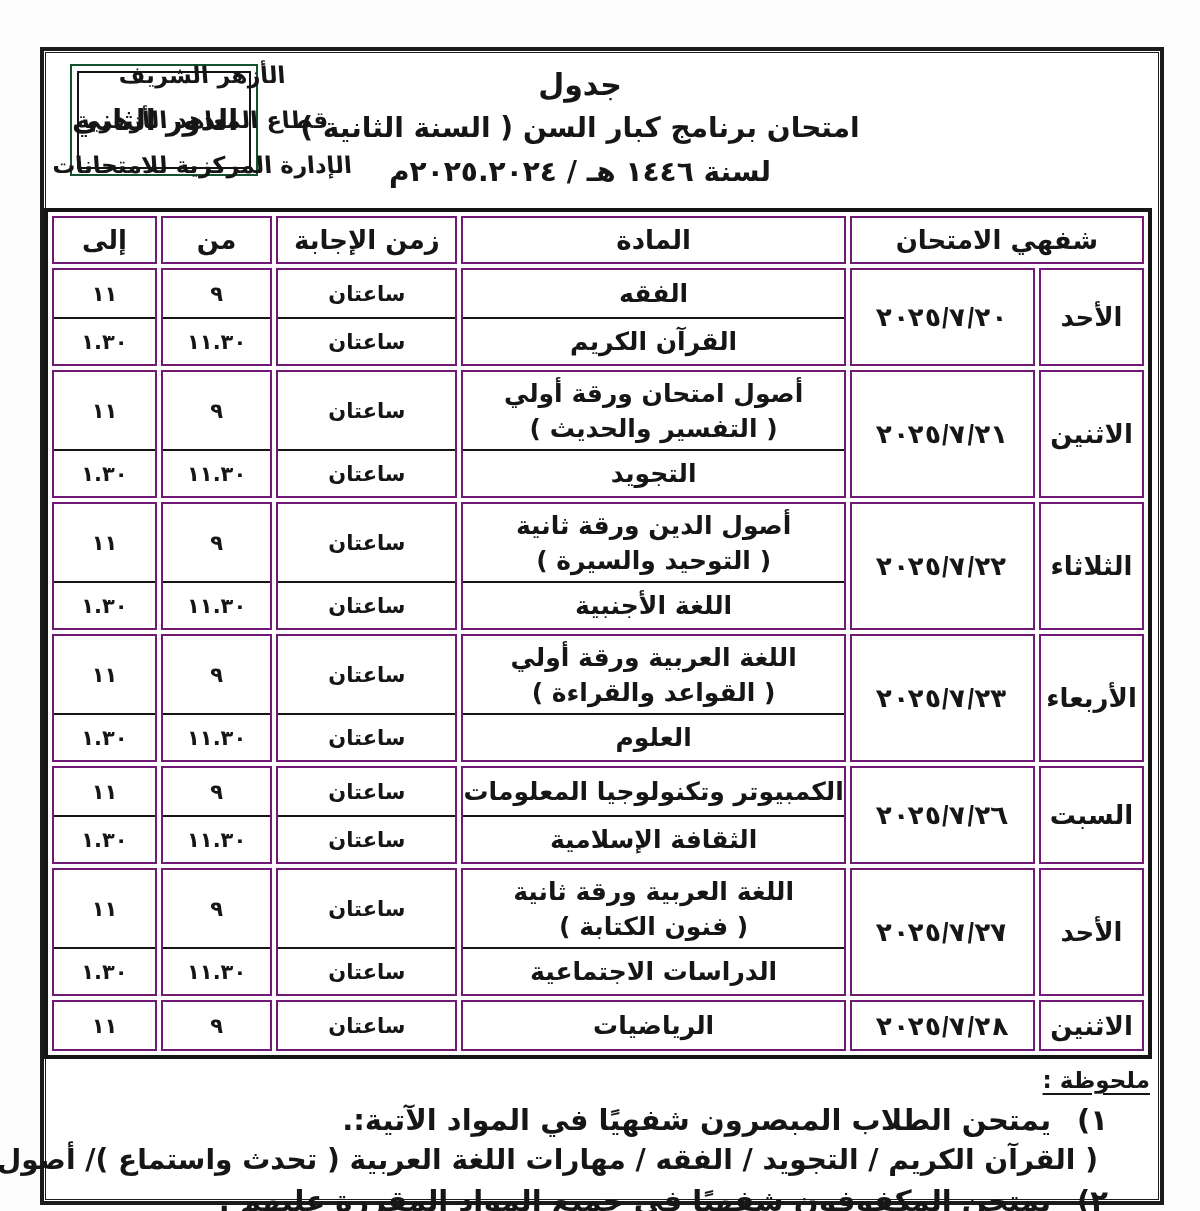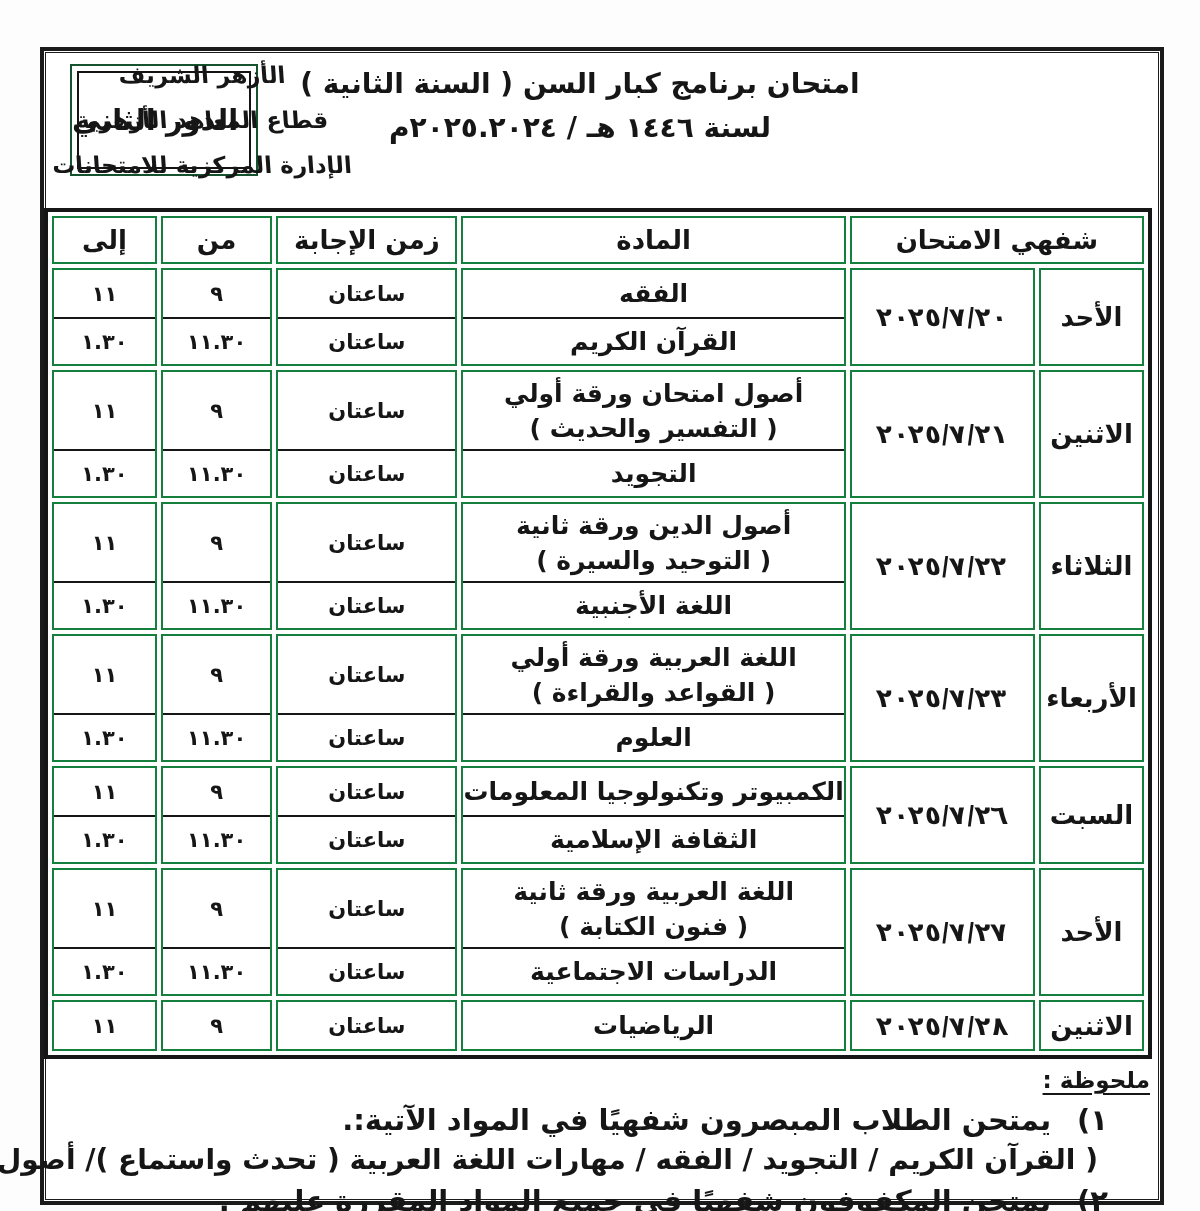--- a/index.html
+++ b/index.html
@@ -25,21 +25,21 @@
   
   .logo-block { position:absolute; left:8px; top:2px; width:300px; text-align:center;
     direction:rtl; }
   .logo-block div { font-size:23px; line-height:45px; transform:skewX(4deg);
     letter-spacing:-0.5px; white-space:nowrap; }
 
   
   table.schedule { position:absolute; top:157px; right:8px; direction:rtl;
     border-collapse:separate; border-spacing:4px; border:4px solid #161616;
     background:#fff; table-layout:fixed; }
-  .schedule th, .schedule td { border:2px solid #15803d; text-align:center;
+  .schedule th, .schedule td { border:2px solid #701a75; text-align:center;
     vertical-align:middle; padding:0; background:#fff;margin-top:40px; }
   .schedule thead th { height:48px; font-size:26px; }
   td.day-cell { font-size:26px; }
   td.date-cell { font-size:26px; }
   .date-text { display:inline-block; transform:skewX(10deg); letter-spacing:1px; }
   .stack { display:flex; flex-direction:column; width:100%; }
   .entry { display:flex; flex-direction:column; align-items:center; justify-content:center; }
   .entry + .entry { border-top:2px solid #161616; }
   .entry.h1 { height:47px; } .entry.h2 { height:77px; }
   .subject-cell .entry { font-size:25px; }
@@ -58,20 +58,21 @@
 <body>
 
 <div class="page" dir="rtl">
   <div class="page-hairline"></div>
 
   <div class="round-box">
     <span>الدور الثاني</span>
   </div>
 
   <div class="title-block">
+    <div class="title-l1">جدول</div>
     <div class="title-l2">امتحان برنامج كبار السن ( السنة الثانية )</div>
     <div class="title-l3">لسنة ١٤٤٦ هـ / ٢٠٢٥.٢٠٢٤م</div>
   </div>
 
   <div class="logo-block">
     <div>الأزهر الشريف</div>
     <div>قطاع المعاهد الأزهرية</div>
     <div>الإدارة المركزية للامتحانات</div>
   </div>
 

